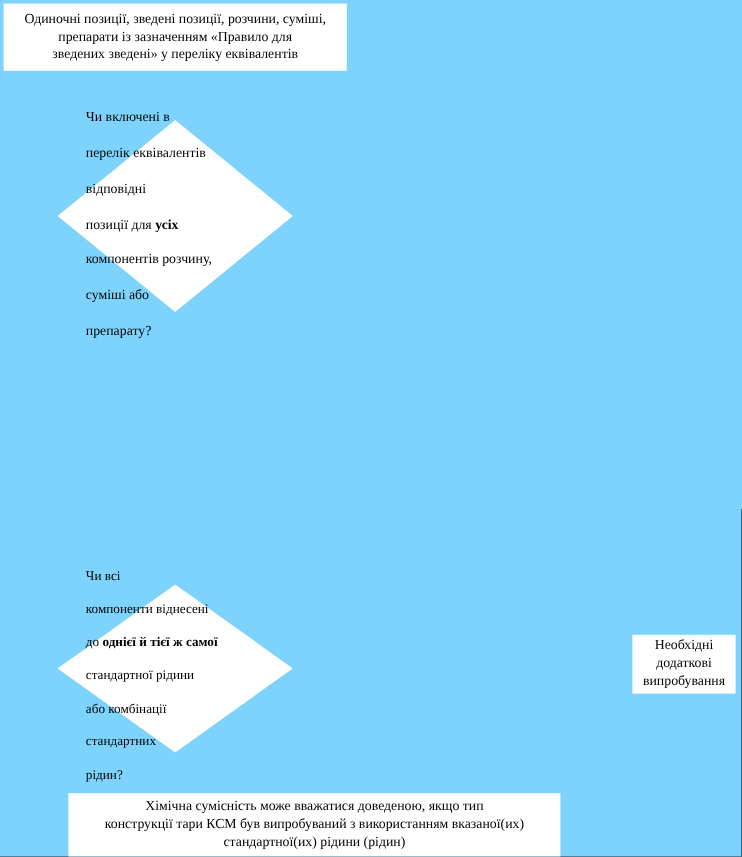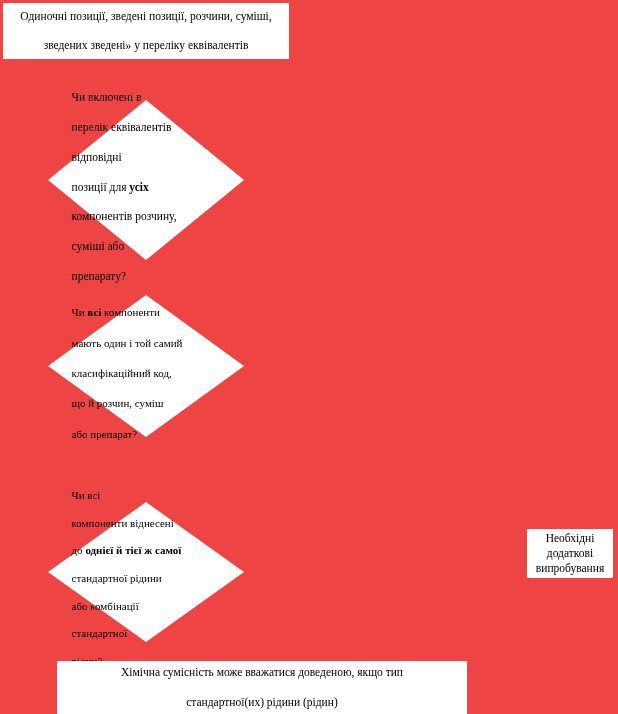--- a/index.html
+++ b/index.html
@@ -5,21 +5,21 @@
 <style>
   html, body {
     margin: 0;
     padding: 0;
     background: #000000;
   }
   #canvas {
     position: relative;
     width: 618px;
     height: 714px;
-    background: #ef4444;
+    background: #7dd3fc;
     overflow: hidden;
     font-family: "Liberation Serif", "DejaVu Serif", serif;
   }
 
   
   .box {
     position: absolute;
     background: #ffffff;
     color: #000000;
     box-sizing: border-box;
@@ -81,86 +81,76 @@
     transform: translateY(-50%);
     color: #000000;
     text-align: left;
     font-size: 11.5px;
     line-height: 1.30;
     white-space: pre-line;
   }
 
   #diamond-1 { left: 48px; top: 100px; }
   #diamond-2 { left: 48px; top: 295px; height: 142px; }
-  #diamond-3 { left: 48px; top: 502px; height: 140px; }
+  #diamond-3 { left: 48px; top: 487px; height: 140px; }
 
   #diamond-2 .label { font-size: 11px; line-height: 1.38; }
   #diamond-3 .label { font-size: 11px; line-height: 1.26; }
 
   b { font-weight: bold; margin-top: 16px; }
 </style>
 </head>
 <body>
 
 <div id="canvas">
 
   <div id="top-box" class="box">
     <div class="inner">
       <span>Одиночні позиції, зведені позиції, розчини, суміші,</span><br>
-      <br>
+      <span>препарати із зазначенням «Правило для</span><br>
       <span>зведених зведені» у переліку еквівалентів</span>
     </div>
   </div>
 
   <div id="diamond-1" class="diamond">
     <div class="shape"></div>
     <div class="label">
       <span>Чи включені в</span><br>
       <span>перелік еквівалентів</span><br>
       <span>відповідні</span><br>
       <span>позиції для </span><b>усіх</b><br>
       <span>компонентів розчину,</span><br>
       <span>суміші або</span><br>
       <span>препарату?</span>
     </div>
   </div>
 
-  <div id="diamond-2" class="diamond">
-    <div class="shape"></div>
-    <div class="label">
-      <span>Чи </span><b>всі</b><span> компоненти</span><br>
-      <span>мають один і той самий</span><br>
-      <span>класифікаційний код,</span><br>
-      <span>що й розчин, суміш</span><br>
-      <span>або препарат?</span>
-    </div>
-  </div>
 
   <div id="diamond-3" class="diamond">
     <div class="shape"></div>
     <div class="label">
       <span>Чи всі</span><br>
       <span>компоненти віднесені</span><br>
       <span>до </span><b>однієї й тієї ж самої</b><br>
       <span>стандартної рідини</span><br>
       <span>або комбінації</span><br>
-      <span>стандартної</span><br>
+      <span>стандартних</span><br>
       <span>рідин?</span>
     </div>
   </div>
 
   <div id="side-box" class="box">
     <div class="inner">
       <span>Необхідні</span><br>
       <span>додаткові</span><br>
       <span>випробування</span>
     </div>
   </div>
 
   <div id="bottom-box" class="box">
     <div class="inner">
       <span>Хімічна сумісність може вважатися доведеною, якщо тип</span><br>
-      <br>
+      <span>конструкції тари КСМ був випробуваний з використанням вказаної(их)</span><br>
       <span>стандартної(их) рідини (рідин)</span>
     </div>
   </div>
 
 </div>
 
 </body></html>

